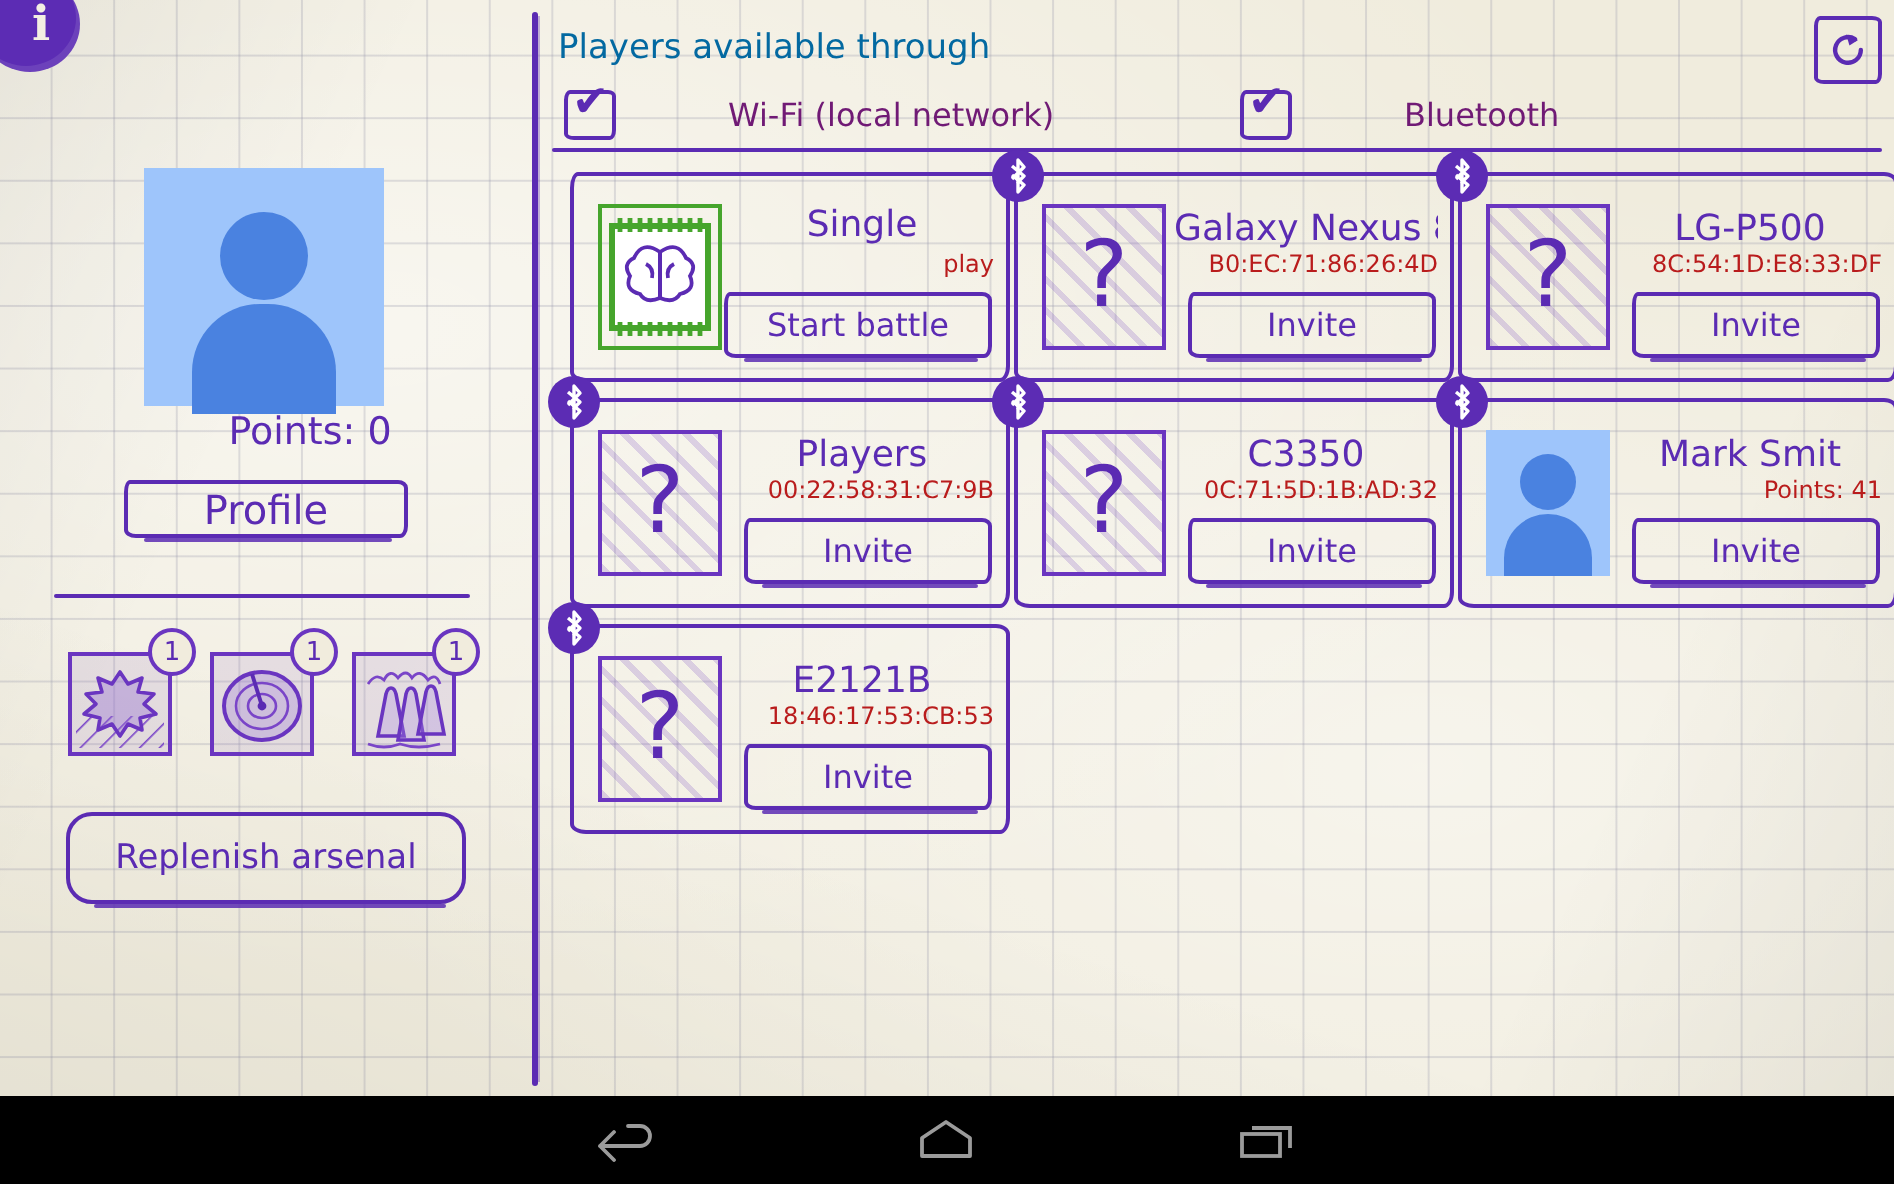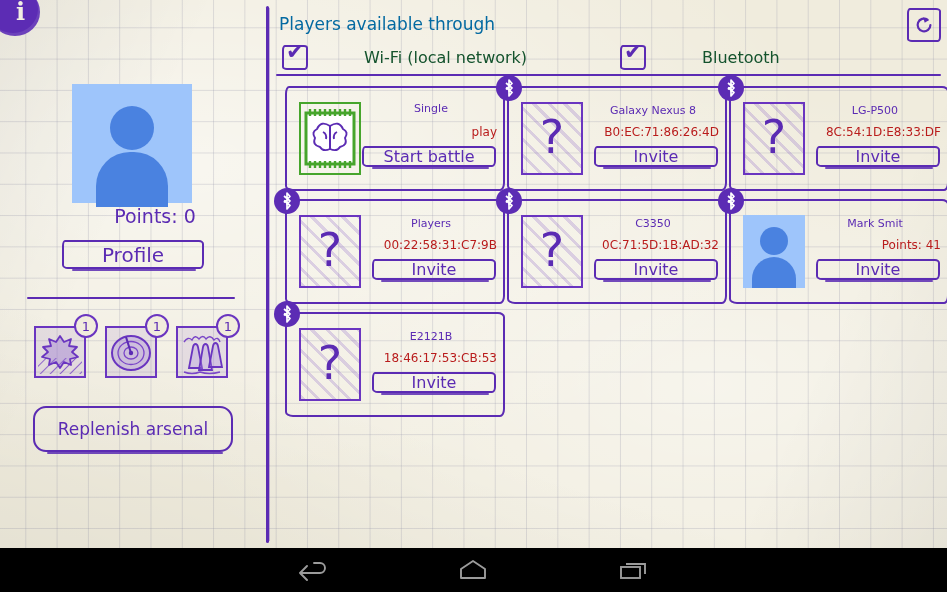--- a/index.html
+++ b/index.html
@@ -158,21 +158,21 @@
     border:2px solid #5b2bb3;
     border-radius:3px 4px 3px 5px / 5px 3px 5px 3px;
     position:relative;
     cursor:pointer;
   }
   .sk-check .tick {
     position:absolute; left:2px; top:-6px;
     font-size:22px; color:#5b2bb3; line-height:1;
     font-family:"DejaVu Sans", sans-serif;
   }
-  .chk-label { margin-left:56px; font-size:16px; color:#14532d; white-space:nowrap;text-align:right; }
+  .chk-label { margin-left:56px; font-size:16px; color:#701a75; white-space:nowrap;text-align:right; }
 
   #hdr-rule {
     position:absolute; left:6px; top:74px; width:665px; height:2px;
     background:#5b2bb3; border-radius:2px;
   }
 
   #refresh-btn {
     position:absolute; right:6px; top:8px;
     width:34px; height:34px;
     border:2px solid #5b2bb3;
@@ -217,32 +217,32 @@
                            width:44px; height:34px; border-radius:22px 22px 0 0; background:#4a82e0; }
   .qmark {
     position:absolute; left:0; top:0; width:100%; height:100%;
     display:flex; align-items:center; justify-content:center;
     font-size:46px; color:#5b2bb3; font-family:"DejaVu Sans", sans-serif;
     line-height:1; padding-bottom:4px;
   }
 
   .card-name {
     position:absolute; left:78px; right:6px; top:16px;
-    text-align:center; font-size:11px; color:#5b2bb3;
+    text-align:center; font-size:18px; color:#5b2bb3;
     white-space:nowrap; overflow:hidden;
   }
   .card-sub {
     position:absolute; left:78px; right:6px; top:37px;
     text-align:right; font-size:12px; color:#b91c1c;
     white-space:nowrap; overflow:hidden;
   }
   .card-name.two-line { top:14px; }
   .card-action {
     position:absolute; left:85px; top:58px;
-    width:124px; height:21px; font-size:16px;
+    width:124px; height:33px; font-size:16px;
   }
   .card-action.wide { left:75px; width:134px; }
 
   .bt-badge {
     position:absolute; left:-13px; top:-13px;
     width:26px; height:26px; border-radius:50%;
     background:#5c2cb4;
     display:flex; align-items:center; justify-content:center;
     z-index:5;
   }

